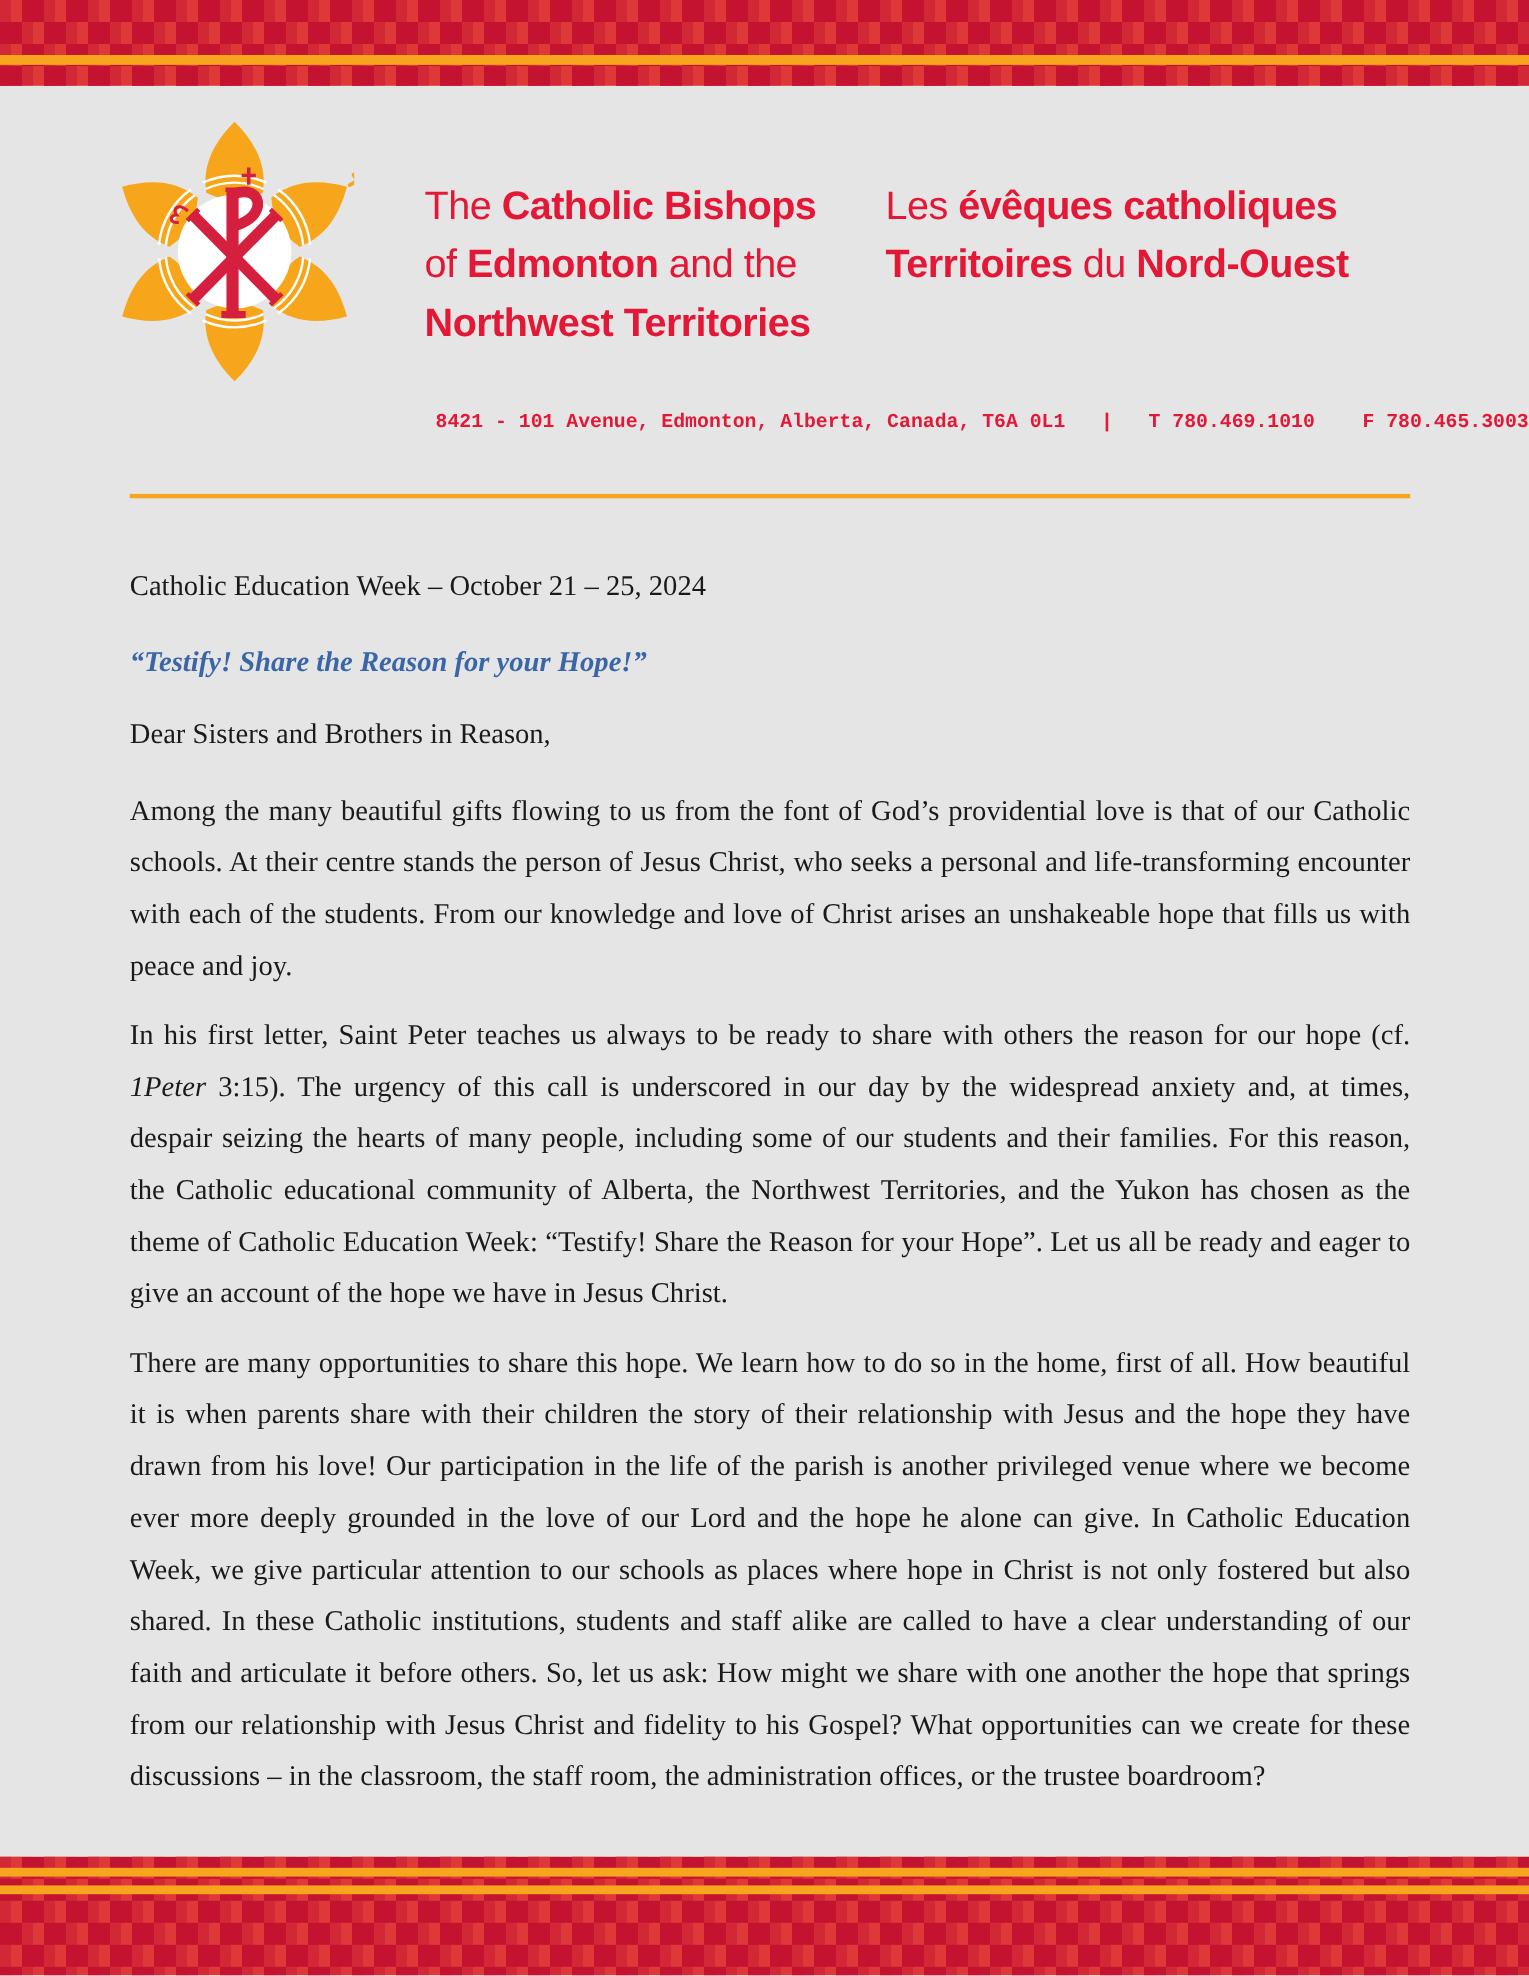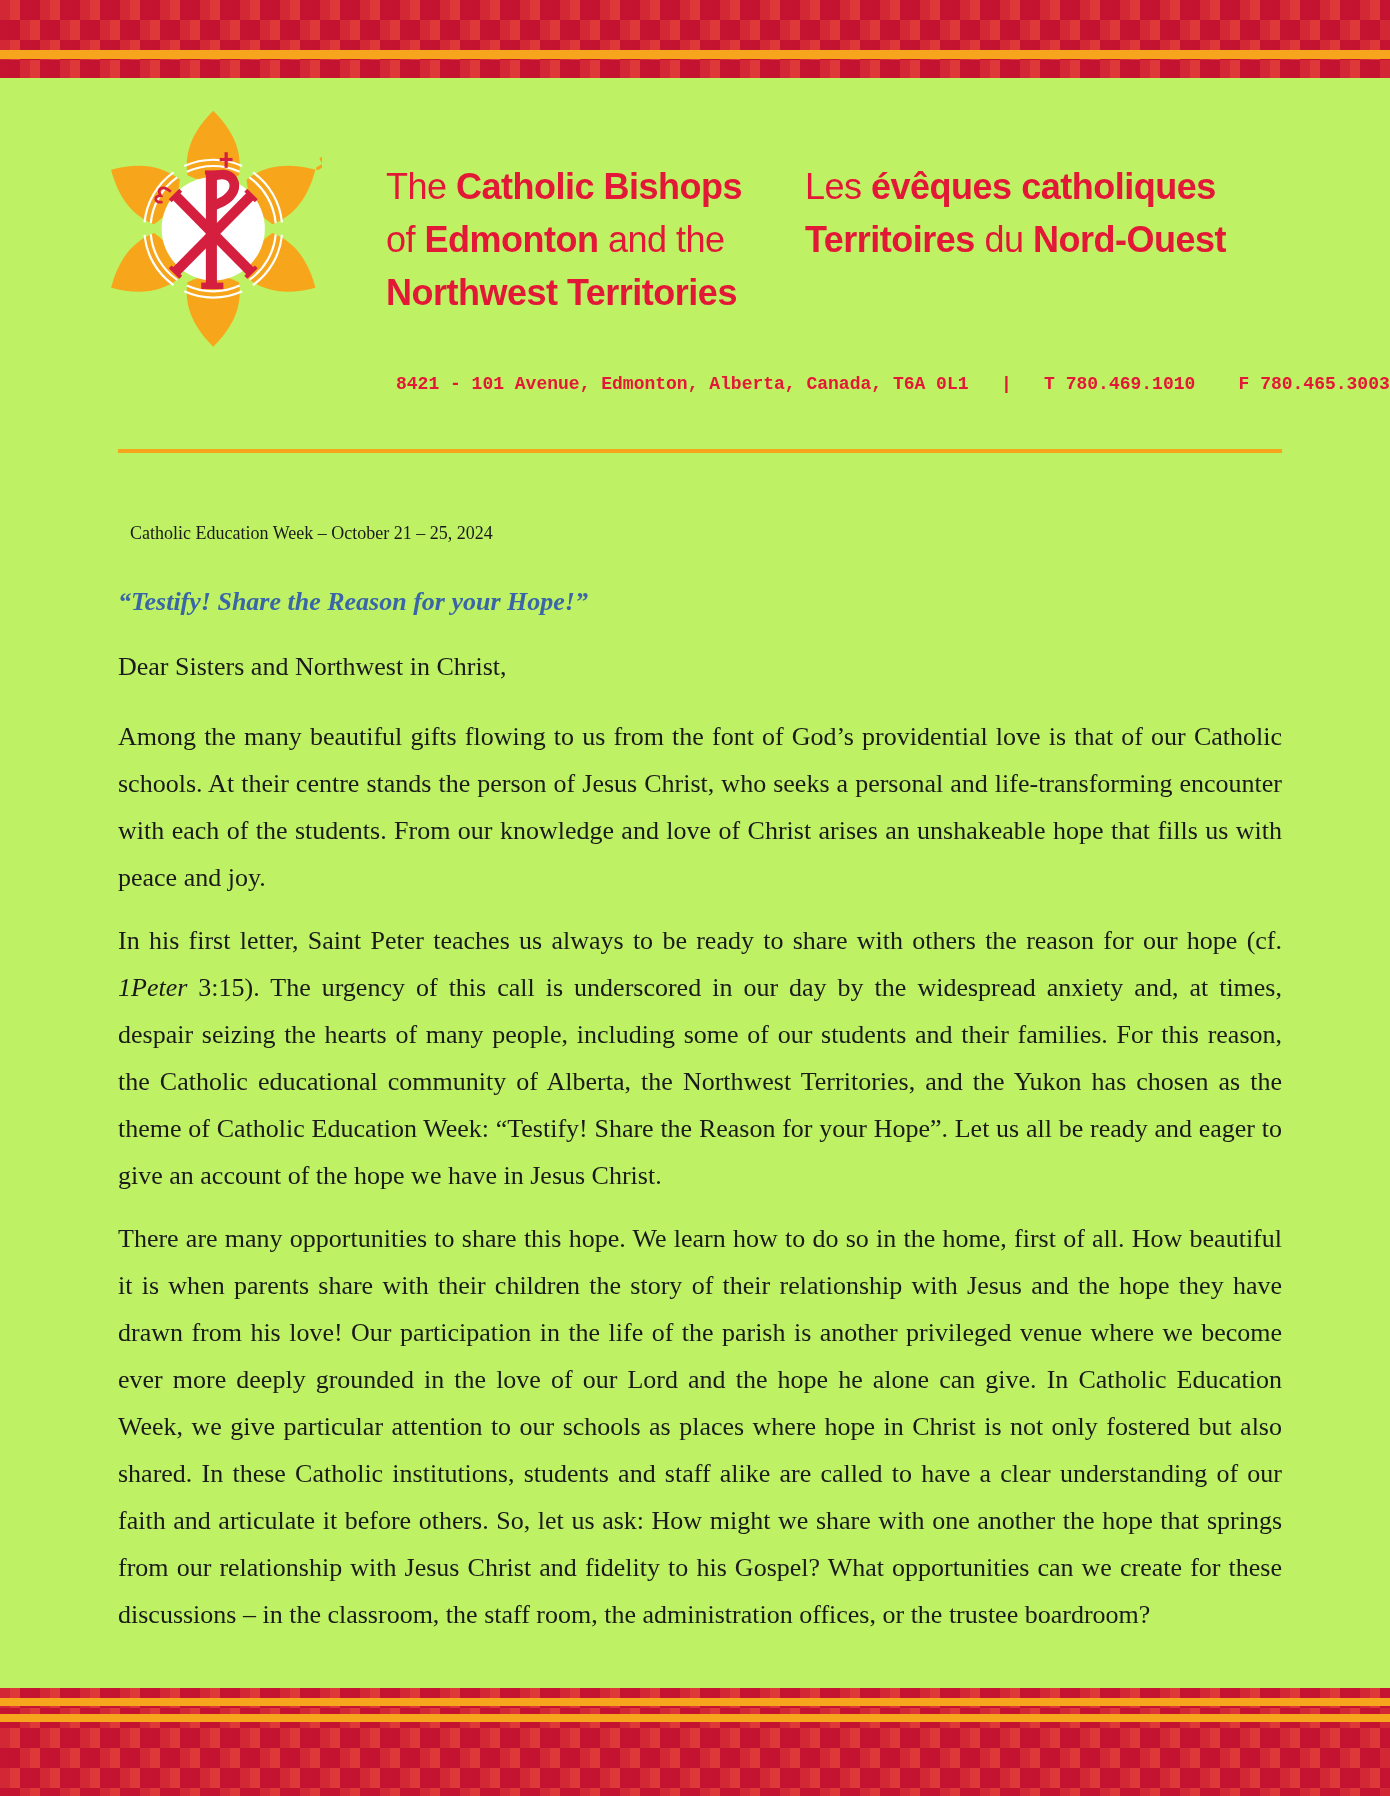--- a/index.html
+++ b/index.html
@@ -1,20 +1,20 @@
 <!DOCTYPE html>
 <html style="--brand_red: #E31837; --accent_orange: #F7A51C; --theme_blue: #3A66A8; --checker_dark: #C41331; --checker_light: #DE3838; --chi_rho_red: #D51F3F; --petal_orange: #F7A61B;"><head>
 <meta charset="utf-8">
 <style>
   html,body{margin:0;padding:0;background:#ffffff;}
   .page{
     position:relative;
     width:1390px;
     height:1796px;
-    background:#bef264;
+    background:#e5e5e5;
     overflow:hidden;
     font-family:"Liberation Serif", serif;
   }
   
   .checker{
     background-color:var(--checker_light,#DE3838);
     background-image:
       repeating-linear-gradient(90deg, rgba(196,19,49,.45) 0 10px, rgba(0,0,0,0) 10px 20px),
       repeating-conic-gradient(var(--checker_dark,#C41331) 0% 25%, rgba(0,0,0,0) 0% 50%);
     background-size:40px 20px, 40px 40px;
@@ -39,21 +39,21 @@
   .address{
     position:absolute;left:396px;top:374px;
     font-family:Liberation Mono, monospace;
     font-size:18px;font-weight:700;
     color:var(--brand_red,#E31837);
     white-space:pre;
   }
   .divider{position:absolute;left:118px;top:449px;width:1164px;height:4px;background:var(--accent_orange,#F7A51C);}
   
   .content{position:absolute;left:118px;top:517px;width:1164px;color:#1a1a1a;}
-  .title{font-size:18px;line-height:32px;margin:0 0 36px 12px;}
+  .title{font-size:26px;line-height:32px;margin:0 0 36px 0;}
   .theme{
     font-size:26px;line-height:34px;margin:0 0 32px 0;
     text-align:left;font-weight:700;font-style:italic;
     color:var(--theme_blue,#3A66A8);
   }
   .salutation{font-size:26px;line-height:32px;margin:0 0 30px 0;}
   .para{font-size:26px;line-height:47px;margin:0 0 16px 0;text-align:justify;}
   .para i{font-style:italic;font-family:Liberation Serif, serif;}
 </style>
 </head>
@@ -148,21 +148,21 @@
     </div>
 
     <div class="address">8421 - 101 Avenue, Edmonton, Alberta, Canada, T6A 0L1   |   T 780.469.1010    F 780.465.3003</div>
 
     <div class="divider"></div>
   </header>
 
   <main class="content">
     <p class="title">Catholic Education Week – October 21 – 25, 2024</p>
     <p class="theme">“Testify! Share the Reason for your Hope!”</p>
-    <p class="salutation">Dear Sisters and Northwest in Christ,</p>
+    <p class="salutation">Dear Sisters and Brothers in Reason,</p>
     <p class="para">Among the many beautiful gifts flowing to us from the font of God’s providential love is that of our Catholic schools. At their centre stands the person of Jesus Christ, who seeks a personal and life-transforming encounter with each of the students. From our knowledge and love of Christ arises an unshakeable hope that fills us with peace and joy.</p>
     <p class="para"><span>In his first letter, Saint Peter teaches us always to be ready to share with others the reason for our hope (cf. </span><i>1Peter</i><span> 3:15). The urgency of this call is underscored in our day by the widespread anxiety and, at times, despair seizing the hearts of many people, including some of our students and their families. For this reason, the Catholic educational community of Alberta, the Northwest Territories, and the Yukon has chosen as the theme of Catholic Education Week: “Testify! Share the Reason for your Hope”. Let us all be ready and eager to give an account of the hope we have in Jesus Christ.</span></p>
     <p class="para">There are many opportunities to share this hope. We learn how to do so in the home, first of all. How beautiful it is when parents share with their children the story of their relationship with Jesus and the hope they have drawn from his love! Our participation in the life of the parish is another privileged venue where we become ever more deeply grounded in the love of our Lord and the hope he alone can give. In Catholic Education Week, we give particular attention to our schools as places where hope in Christ is not only fostered but also shared. In these Catholic institutions, students and staff alike are called to have a clear understanding of our faith and articulate it before others. So, let us ask: How might we share with one another the hope that springs from our relationship with Jesus Christ and fidelity to his Gospel? What opportunities can we create for these discussions – in the classroom, the staff room, the administration offices, or the trustee boardroom?</p>
   </main>
 
   <div class="border-bottom checker">
     <div class="stripe1"></div>
     <div class="stripe2"></div>
   </div>
 

